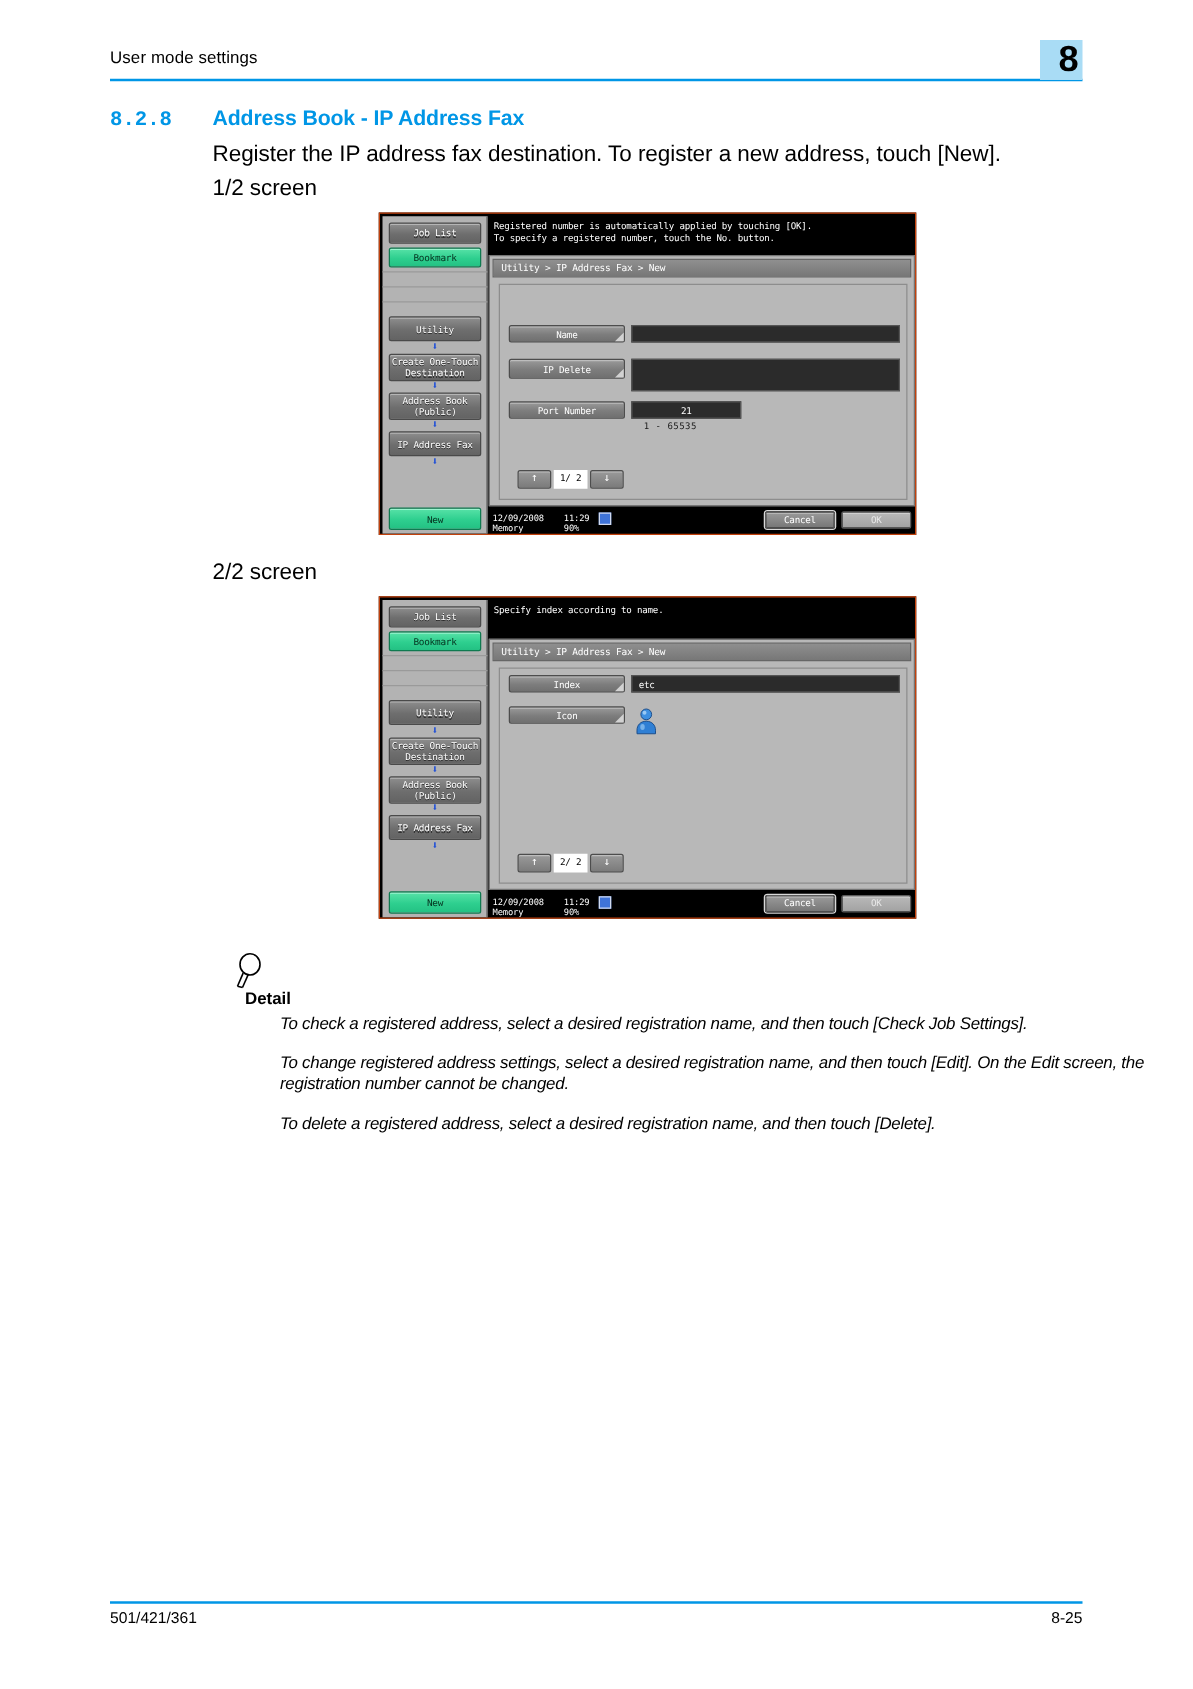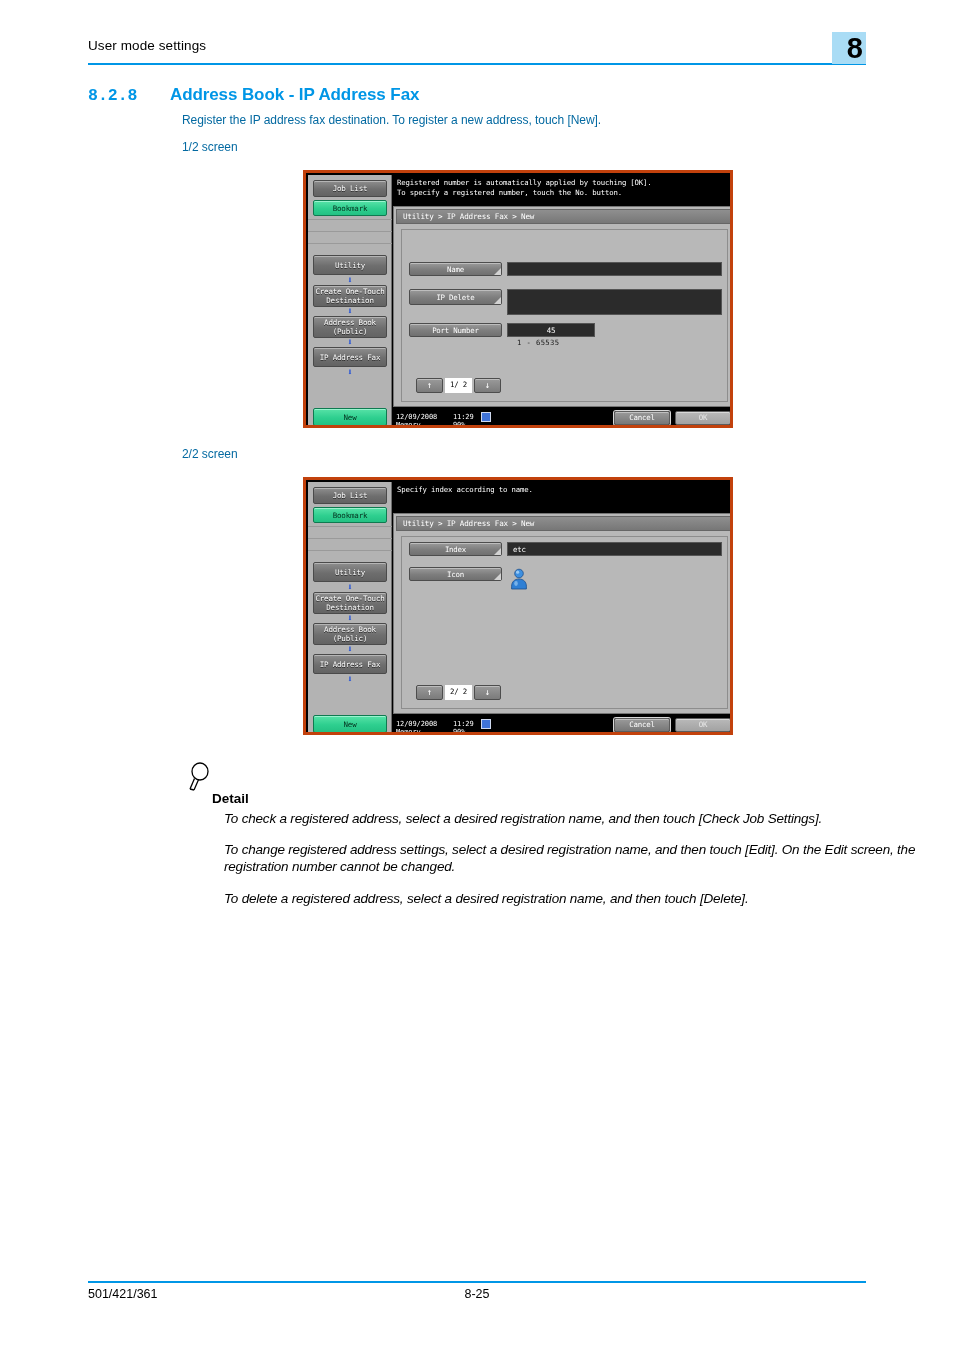--- a/index.html
+++ b/index.html
@@ -71,36 +71,35 @@
     left: 170px;
     top: 85px;
     font-size: 17px;
     font-weight: bold;
     color: #0096e6;
     letter-spacing: -0.1px;
   }
   .body-p {
     position: absolute;
     left: 170px;
-    font-size: 12px;
-    color: #0369a1;
+    font-size: 18px;
+    color: #000000;
     letter-spacing: -0.05px;
-    margin-left: 12px;
   }
   .p-intro { top: 113px; }
   .p-cap1  { top: 140px; }
   .p-cap2  { top: 447px; }
 
   
   .mfp {
     position: absolute;
     width: 430px;
     height: 258px;
     background: #000000;
-    border: 3px solid #c2410c;
+    border: 1px solid #c2410c;
     box-sizing: border-box;
     font-family: "DejaVu Sans Mono", monospace;
     overflow: hidden;
   }
   .mfp-1 { left: 303px; top: 170px; }
   .mfp-2 { left: 303px; top: 477px; }
 
   
   .rail {
     position: absolute;
@@ -351,21 +350,21 @@
   }
 
   
   .person-icon { position: absolute; left: 108px; top: 31px; width: 18px; height: 22px; }
 
   
   .detail-wrap { position: absolute; left: 170px; top: 762px; width: 700px; }
   .mag-icon { position: absolute; left: 18px; top: 0; width: 26px; height: 30px; }
   .detail-title {
     position: absolute;
-    left: 42px;
+    left: 26px;
     top: 29px;
     font-size: 13.5px;
     font-weight: bold;
   }
   .detail-p {
     position: absolute;
     left: 42px;
     width: 700px;
     font-size: 13.5px;
     font-style: italic;
@@ -390,21 +389,21 @@
     position: absolute;
     left: 88px;
     top: 1287px;
     font-size: 12.5px;
   }
   .footer-right {
     position: absolute;
     left: 88px;
     top: 1287px;
     width: 778px;
-    text-align: center;
+    text-align: right;
     font-size: 12.5px;
   }
 </style>
 </head>
 <body>
 
 <div class="page-header">
   <div class="hdr-text">User mode settings</div>
   <div class="hdr-rule"></div>
 </div>
@@ -481,21 +480,21 @@
         <div class="lbl-btn has-corner" style="height:16px;line-height:15px">
           <span>IP Delete</span>
         </div>
         <div class="val-box val-left" style="left:98px;top:0;width:215px;height:26px"></div>
       </div>
 
       <div class="frow r-port" style="width:313px;height:22px">
         <div class="lbl-btn">
           <span>Port Number</span>
         </div>
-        <div class="val-box val-center" style="left:98px;top:0;width:88px;height:14px">45</div>
+        <div class="val-box val-center" style="left:98px;top:0;width:88px;height:14px">21</div>
         <div class="range" style="left:108px;top:15px">1   -   65535</div>
       </div>
 
       <div class="pager">
         <div class="pg-arrow pg-up">↑</div>
         <div class="pg-lbl">1/ 2</div>
         <div class="pg-arrow pg-down">↓</div>
       </div>
     </div>
   </div>

